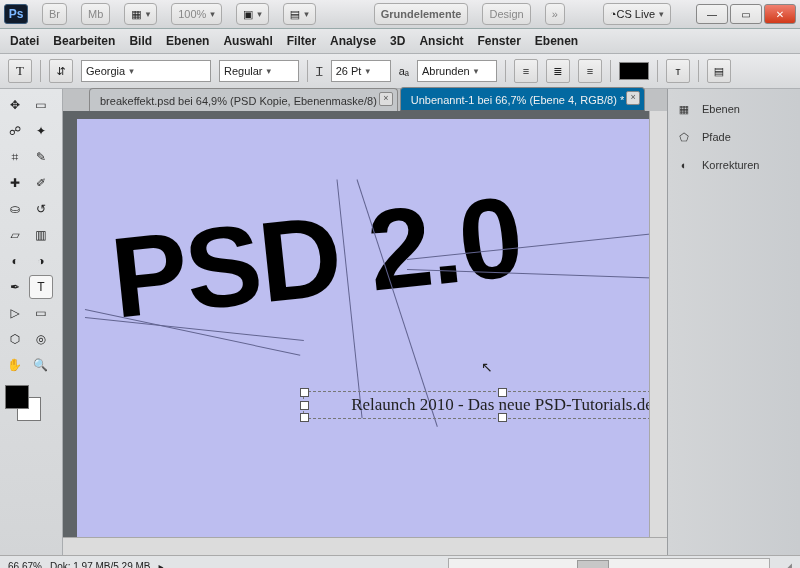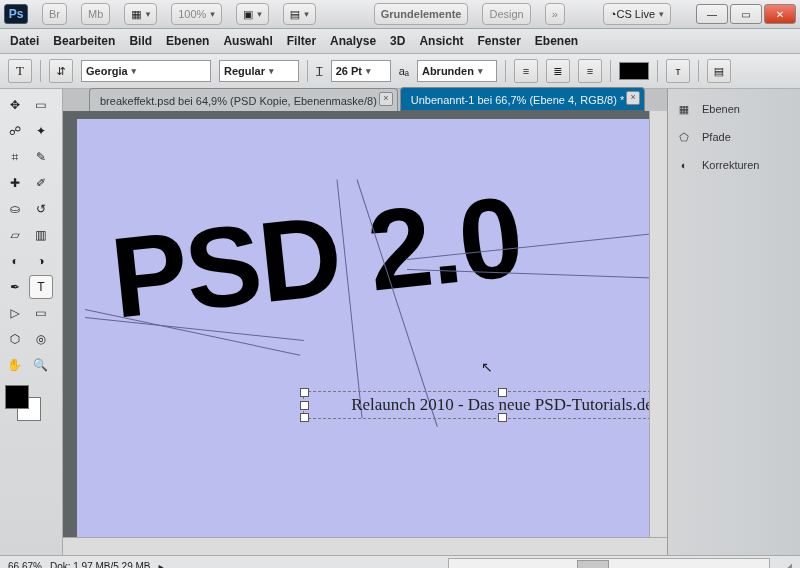--- a/index.html
+++ b/index.html
@@ -18,21 +18,21 @@
   .winbtn { width:30px; height:18px; border:1px solid #888; border-radius:3px; background:linear-gradient(#f2f2f2,#e2e2e2); display:flex;align-items:center;justify-content:center; font-size:10px;}
   .winbtn.close { background:linear-gradient(#f08070,#d13a1a); color:#fff;}
 
   
   #menubar { height:24px; background:linear-gradient(#e7e8ea,#d6d8da); border-bottom:1px solid #aeb1b4; display:flex; align-items:center; padding:0 10px; gap:14px;}
   #menubar span { cursor:default;font-weight:bold; }
 
   
   #optbar { height:30px; background:linear-gradient(#eaebed,#d8dadc); border-bottom:1px solid #aeb1b4;
     display:flex; align-items:center; padding:2px 8px; gap:8px; font-size:11px;}
-  #optbar .box { height:20px; border:1px solid #999; background:#fff; display:flex; align-items:center; padding:0 4px;font-weight:bold; }
+  #optbar .box { height:20px; border:1px solid #999; background:#fff; display:flex; align-items:center; padding:0 4px; }
   #optbar .sep { width:1px; height:22px; background:#aaa; }
   #optbar .swatch { width:28px; height:16px; background:#000; border:1px solid #888; }
   #optbar .btn { width:22px;height:22px;border:1px solid #aaa;background:linear-gradient(#f0f0f0,#dedede);border-radius:2px;display:flex;align-items:center;justify-content:center;}
   .dd::after{content:"▾";margin-left:4px;color:#555;font-size:9px;}
 
   
   #main { display:flex; height:calc(568px - 28px - 24px - 30px - 20px); }
   #tools { width:56px; background:linear-gradient(#e4e6e8,#d3d5d7); border-right:1px solid #a9acaf; padding:4px 3px; }
   #tools .pair{display:flex;gap:2px;margin-bottom:2px;}
   #tools .tbtn{width:22px;height:22px;border:1px solid transparent;border-radius:3px;display:flex;align-items:center;justify-content:center;background:transparent;}

